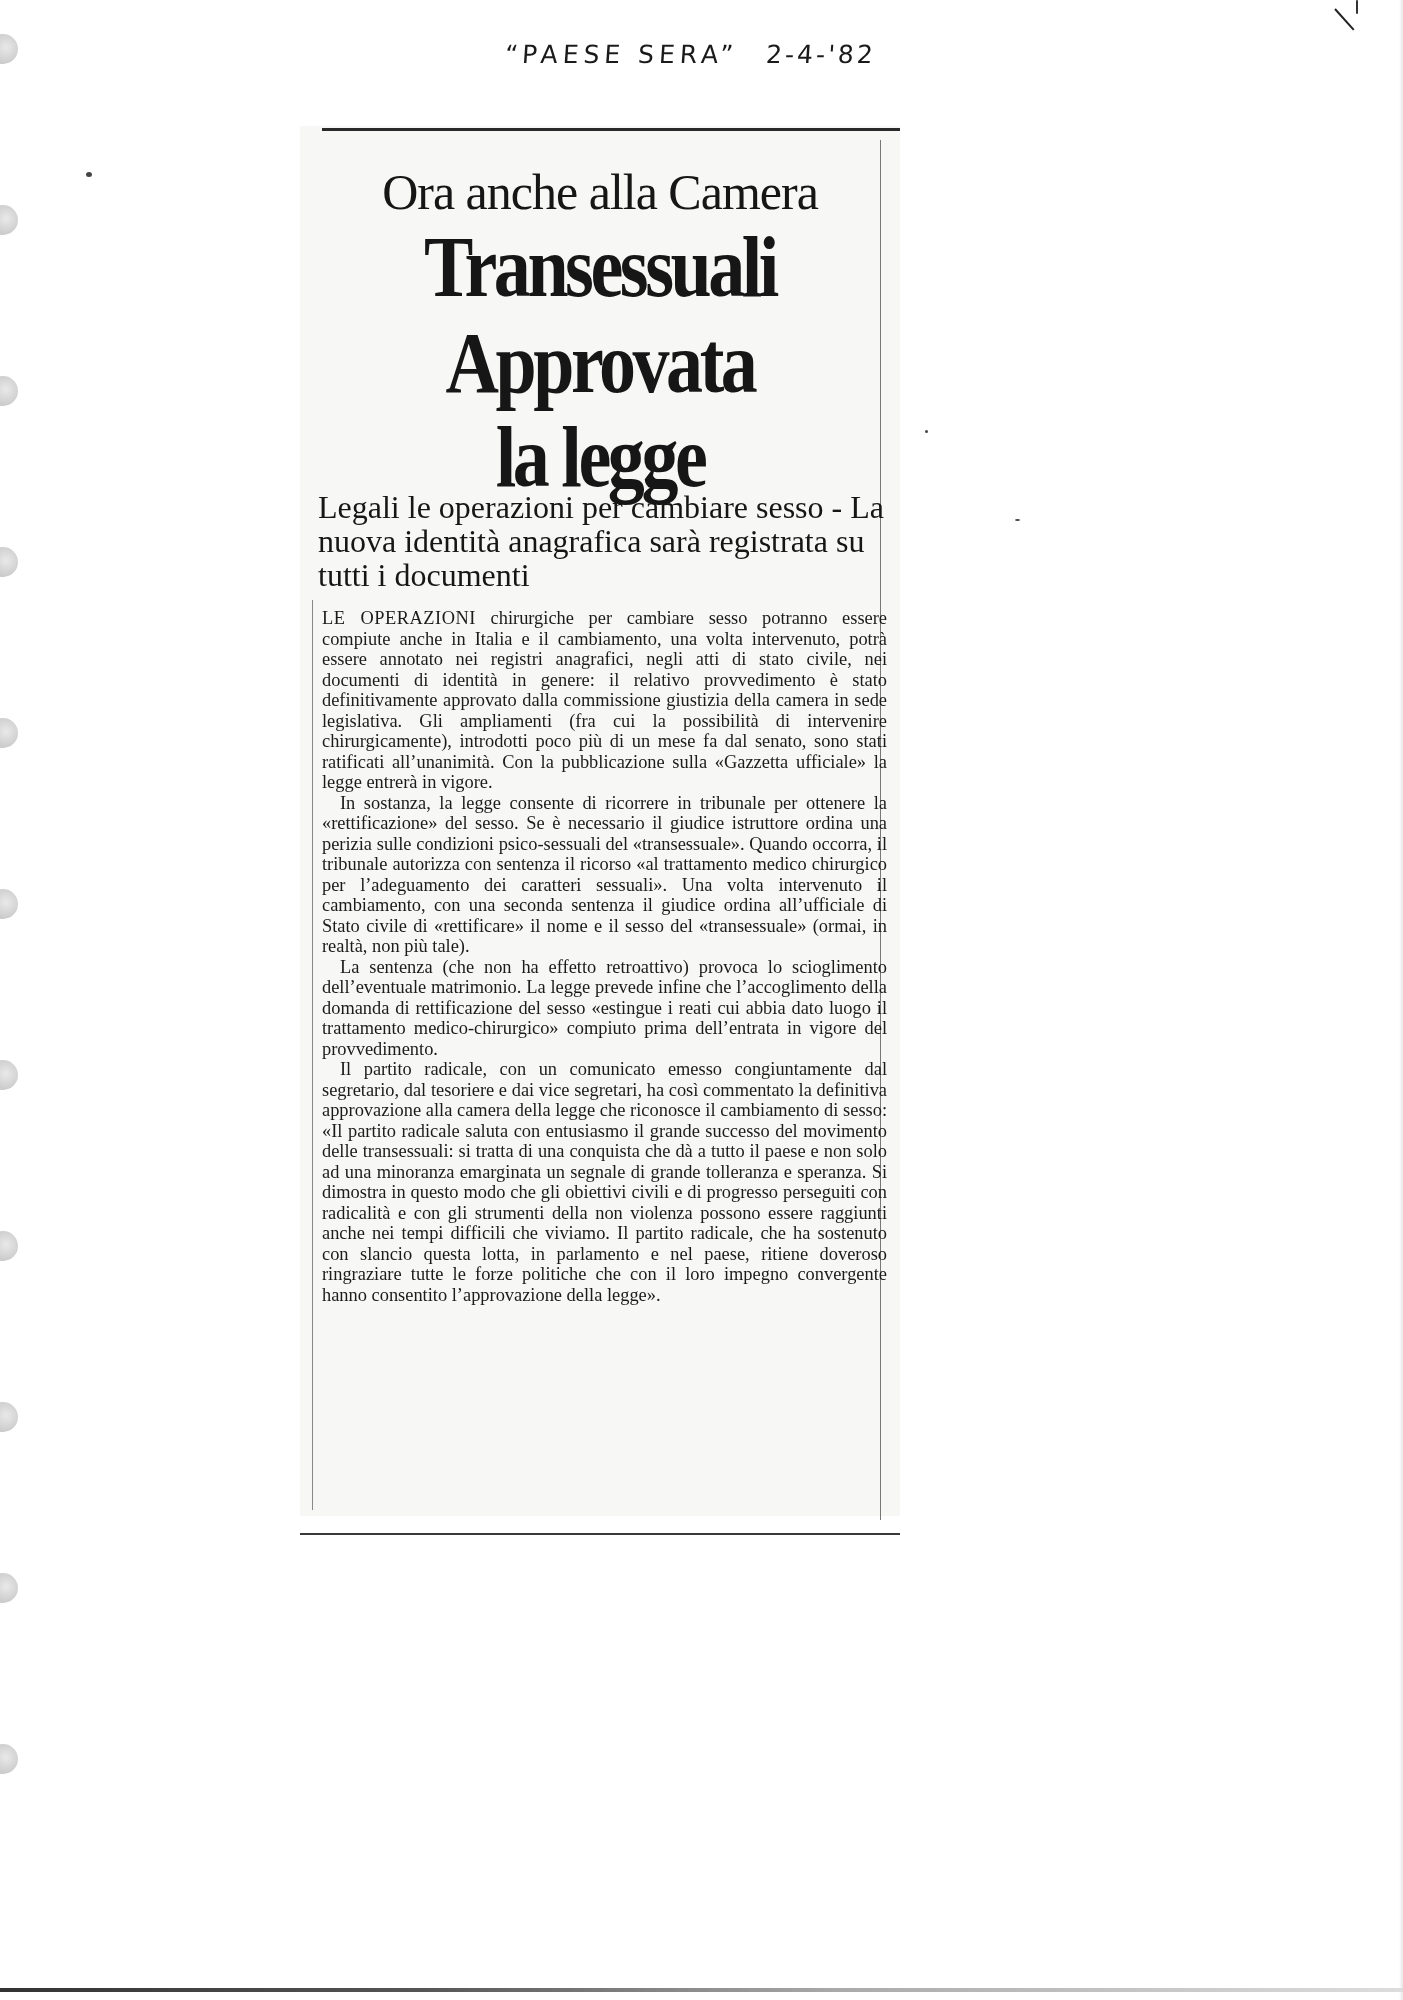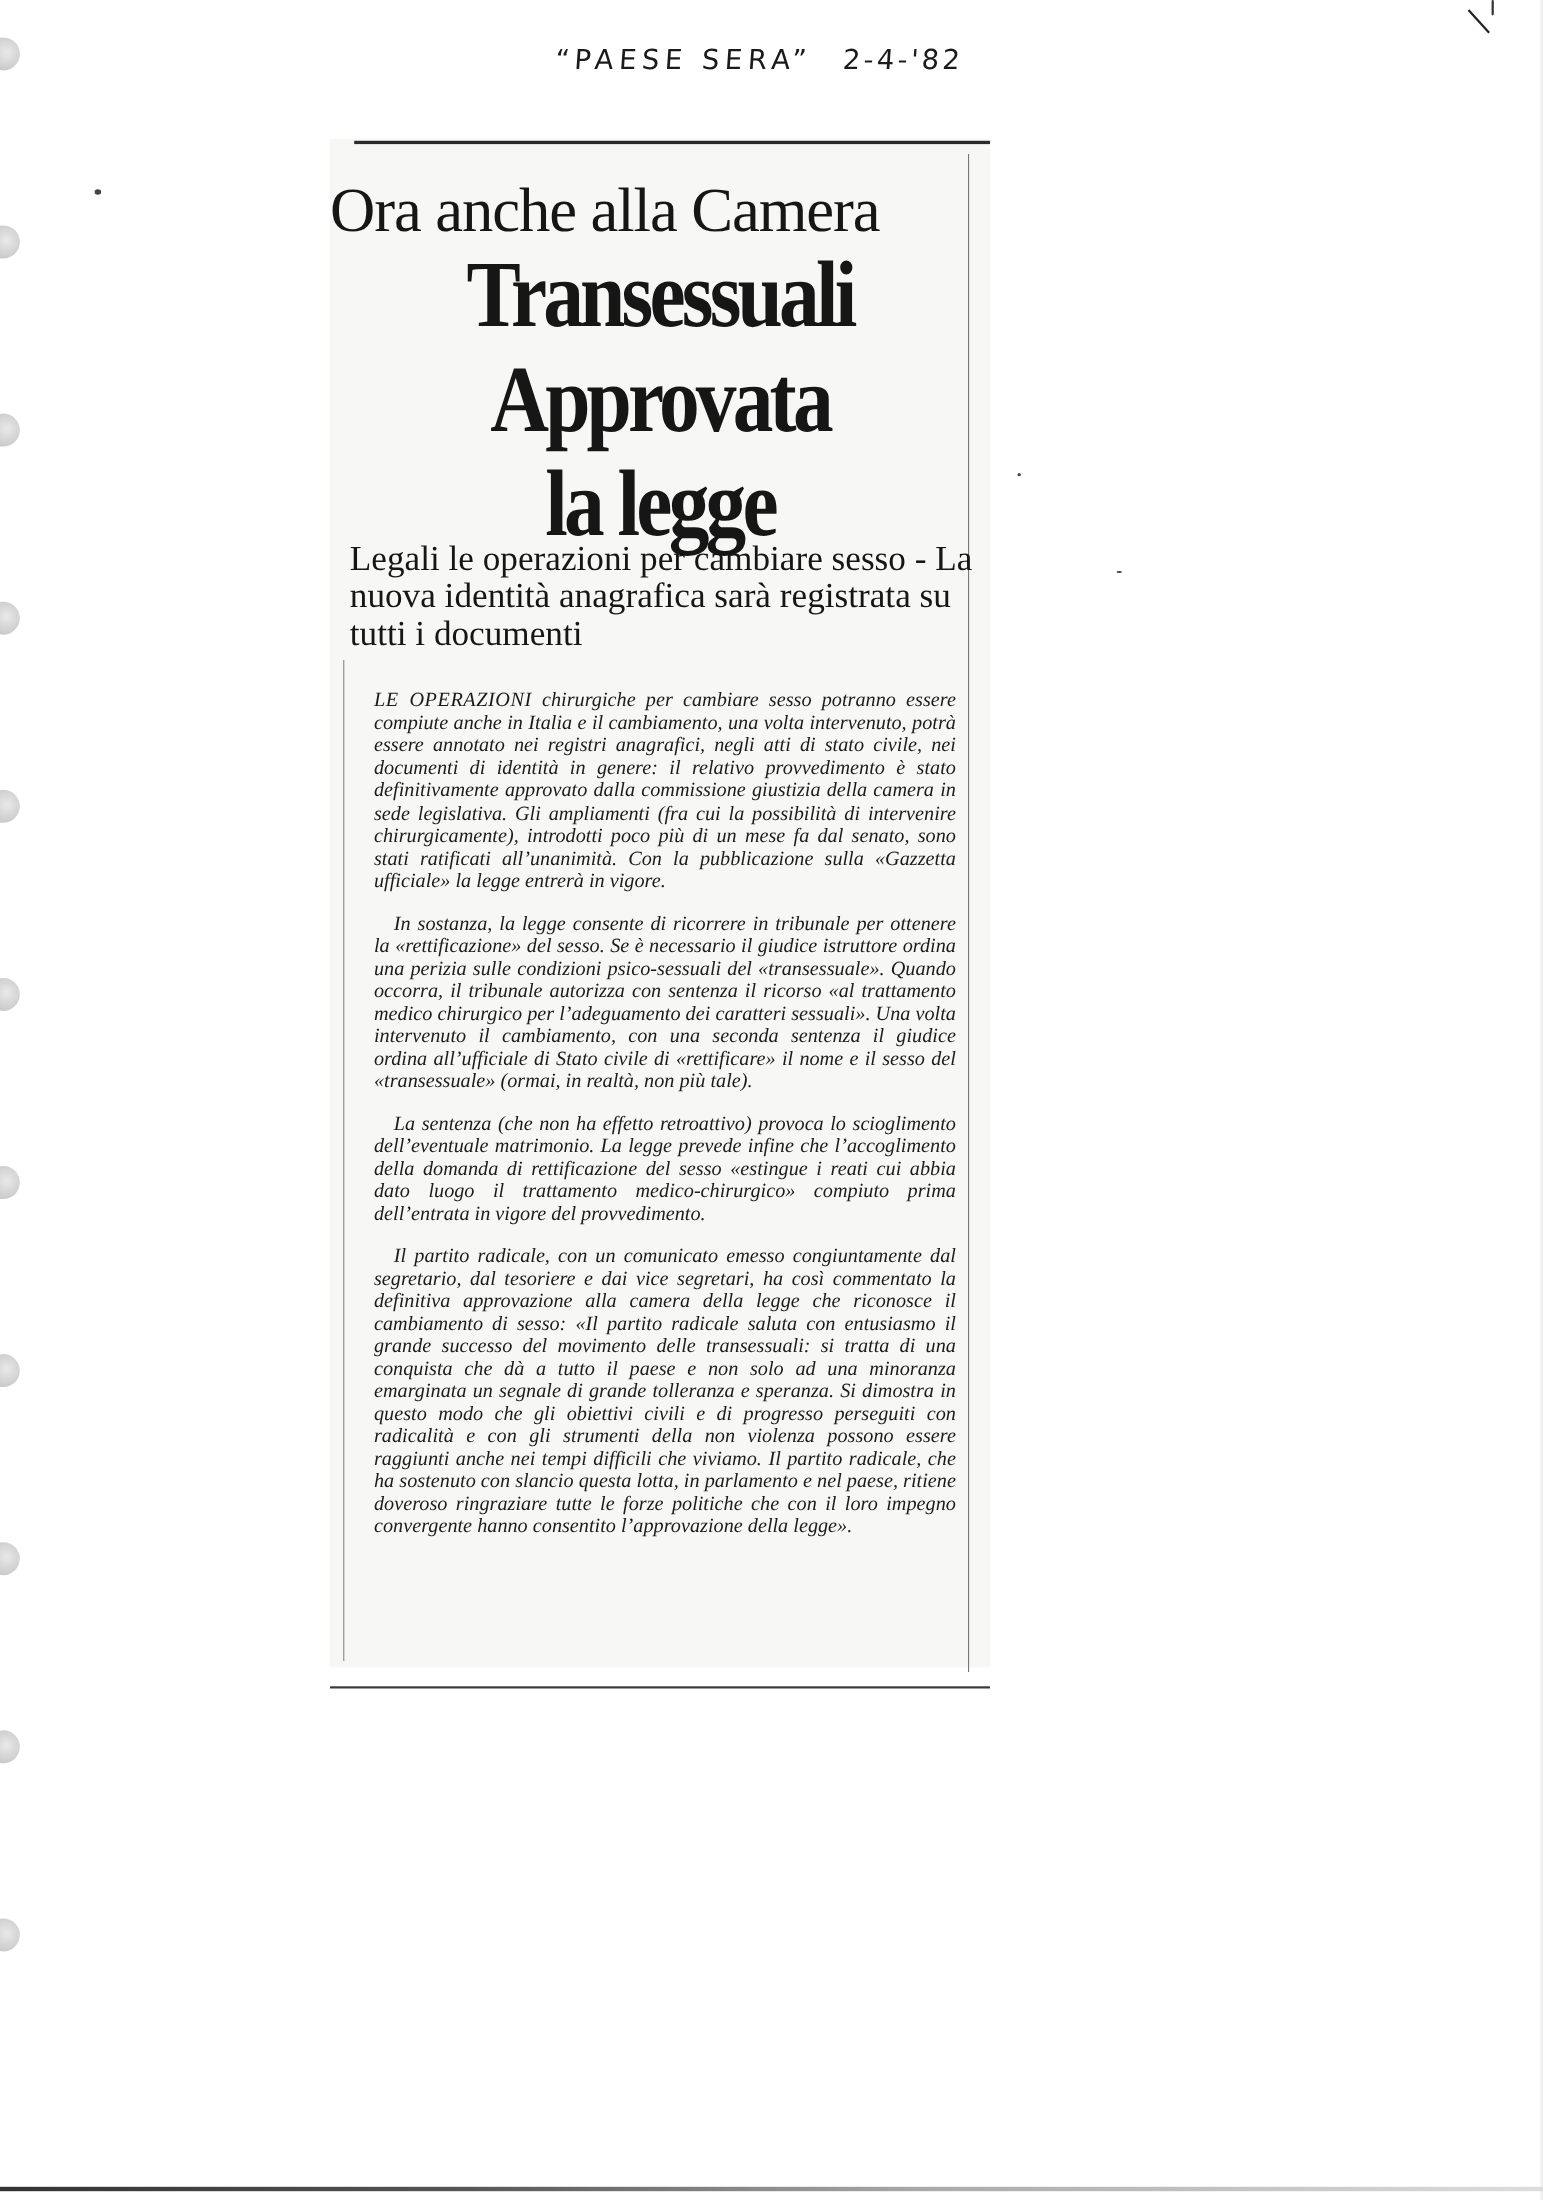--- a/index.html
+++ b/index.html
@@ -45,40 +45,40 @@
     .clip-bottom-rule {
       position: absolute; left: 300px; top: 1533px; width: 600px; height: 2px; background: #3a3a3a;
     }
     .clip-left-rule {
       position: absolute; left: 312px; top: 600px; width: 1px; height: 910px; background: #888;
     }
     .clip-right-rule {
       position: absolute; left: 880px; top: 140px; width: 1px; height: 1380px; background: #777;
     }
     .kicker {
-      position: absolute; left: 300px; top: 162px; width: 600px; text-align: left;
-      font-size: 57px; letter-spacing: -1px; line-height: 60px;
+      position: absolute; left: 300px; top: 162px; width: 600px; text-align: center;
+      font-size: 50px; letter-spacing: -1px; line-height: 60px;
     }
     .headline {
       position: absolute; left: 300px; width: 600px; text-align: center;
       font-weight: bold; font-size: 86px; letter-spacing: -4px; line-height: 90px;
       transform: scaleX(0.86);
     }
     .hl1 { top: 222px; }
     .hl2 { top: 318px; }
     .hl3 { top: 412px; }
     .subhead {
       position: absolute; left: 318px; top: 490px; width: 580px;
       font-size: 32px; line-height: 34px; text-align: left;
     }
     .body-text {
       position: absolute; left: 322px; top: 608px; width: 565px;
       font-size: 18.4px; line-height: 20.5px; text-align: justify; color: #1b1b1b;
     }
-    .body-text p { margin: 18px; text-indent: 18px; font-style: italic; }
+    .body-text p { margin: 0; text-indent: 18px; }
     .body-text p.first { text-indent: 0; }
     .lead-caps { letter-spacing: 0.5px; }
     .speck { position: absolute; background: #444; border-radius: 50%; }
   </style>
 </head>
 <body>
 
 <div class="hole" style="top:34px"></div>
 <div class="hole" style="top:205px"></div>
 <div class="hole" style="top:376px"></div>

